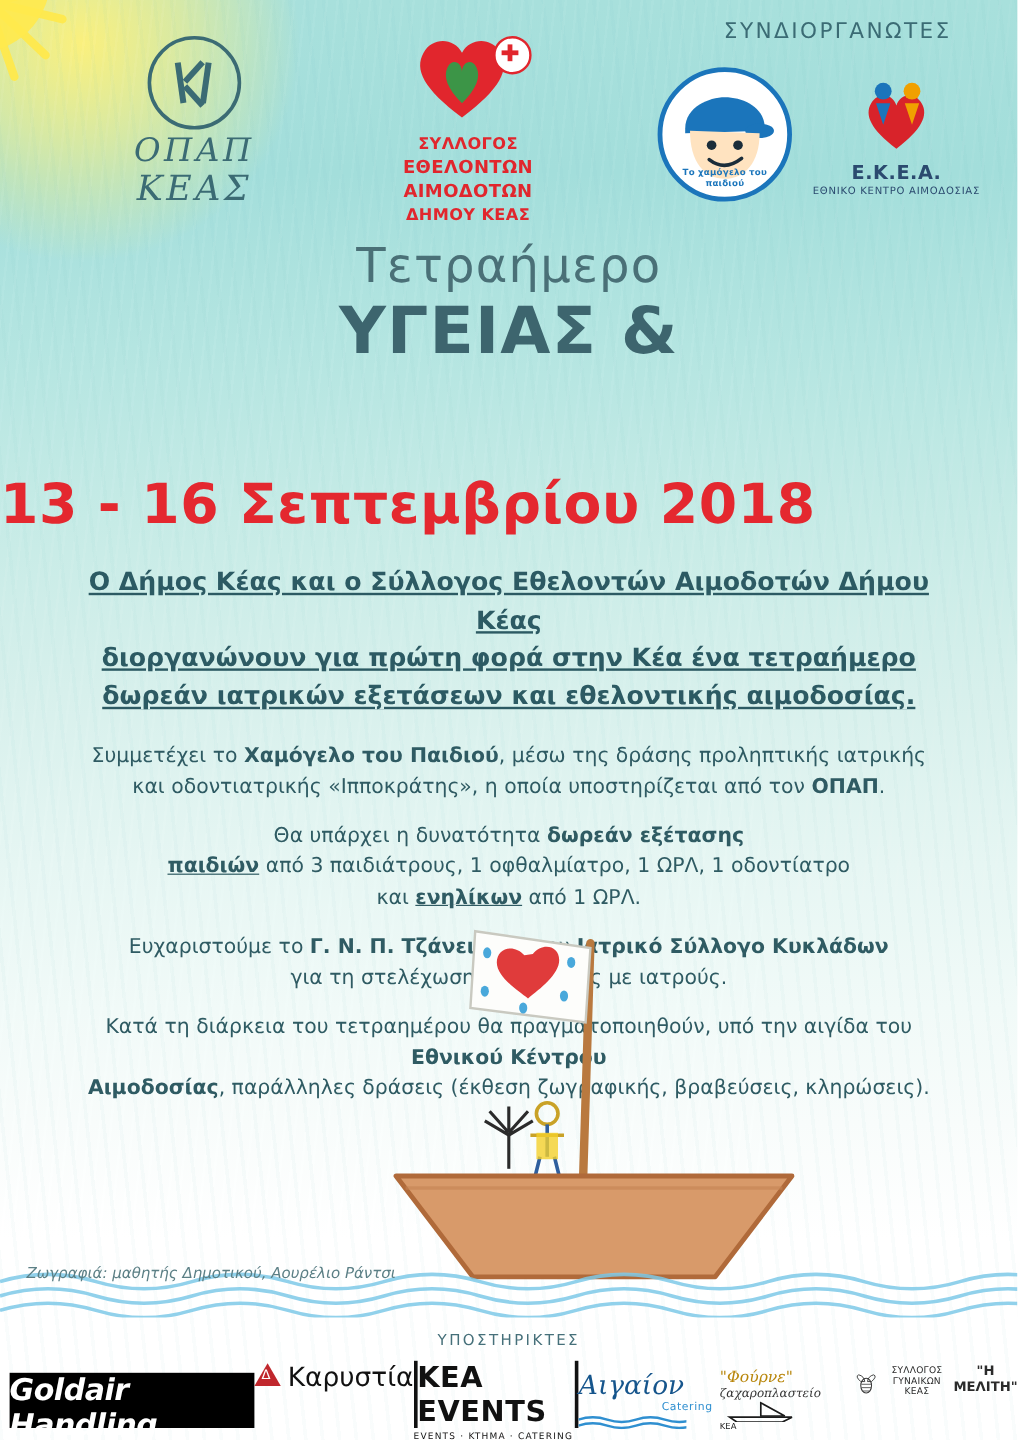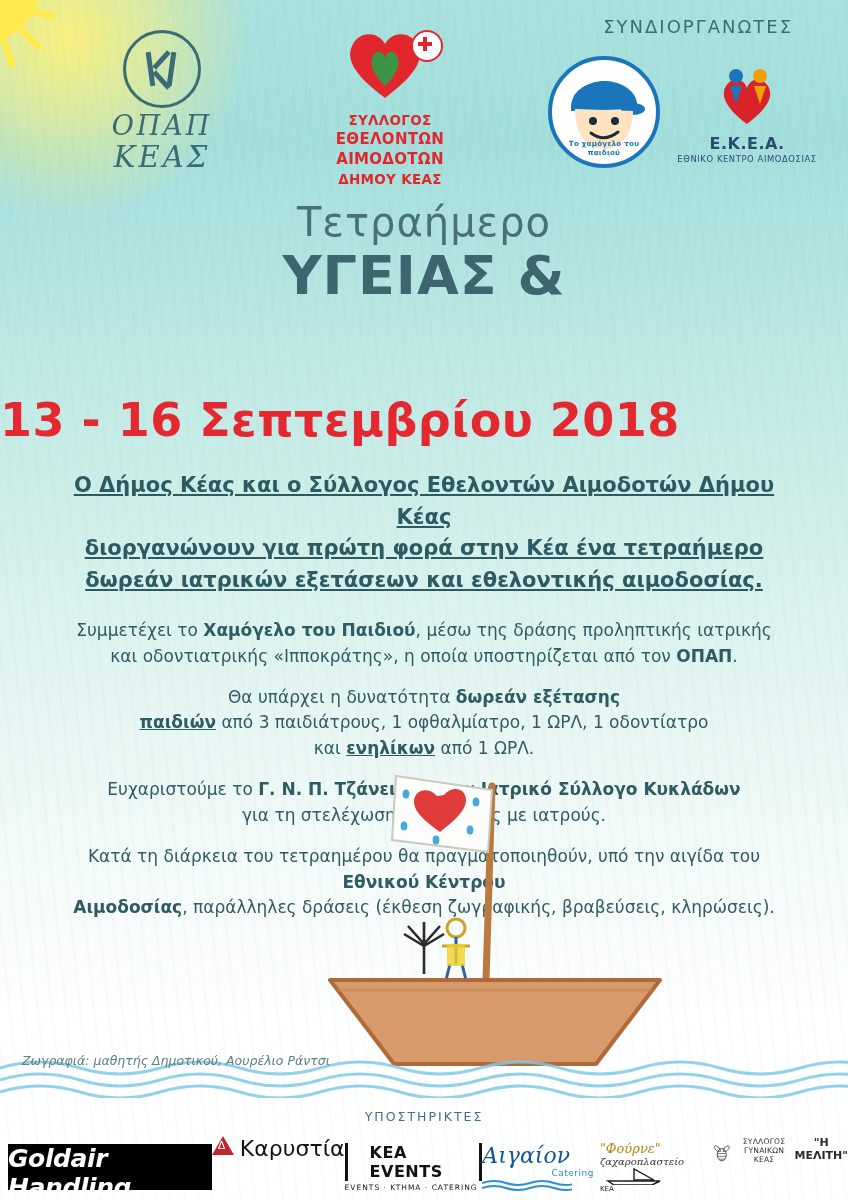--- a/index.html
+++ b/index.html
@@ -371,22 +371,22 @@
     color: #fff;
   }
   .sp-keaevents {
     width: 150px;
     flex-direction: column;
     gap: 2px;
   }
   .kea-ev-box {
     border-left: 3px solid #111;
     border-right: 3px solid #111;
-    padding: 0 22px;
-    font-size: 16px;
+    padding: 0 0;
+    font-size: 24px;
     font-weight: bold;
     letter-spacing: 0.5px;
     color: #111;
   }
   .kea-ev-sub {
     font-size: 7.5px;
     letter-spacing: 1px;
     color: #111;
   }
   .sp-aigaion {

